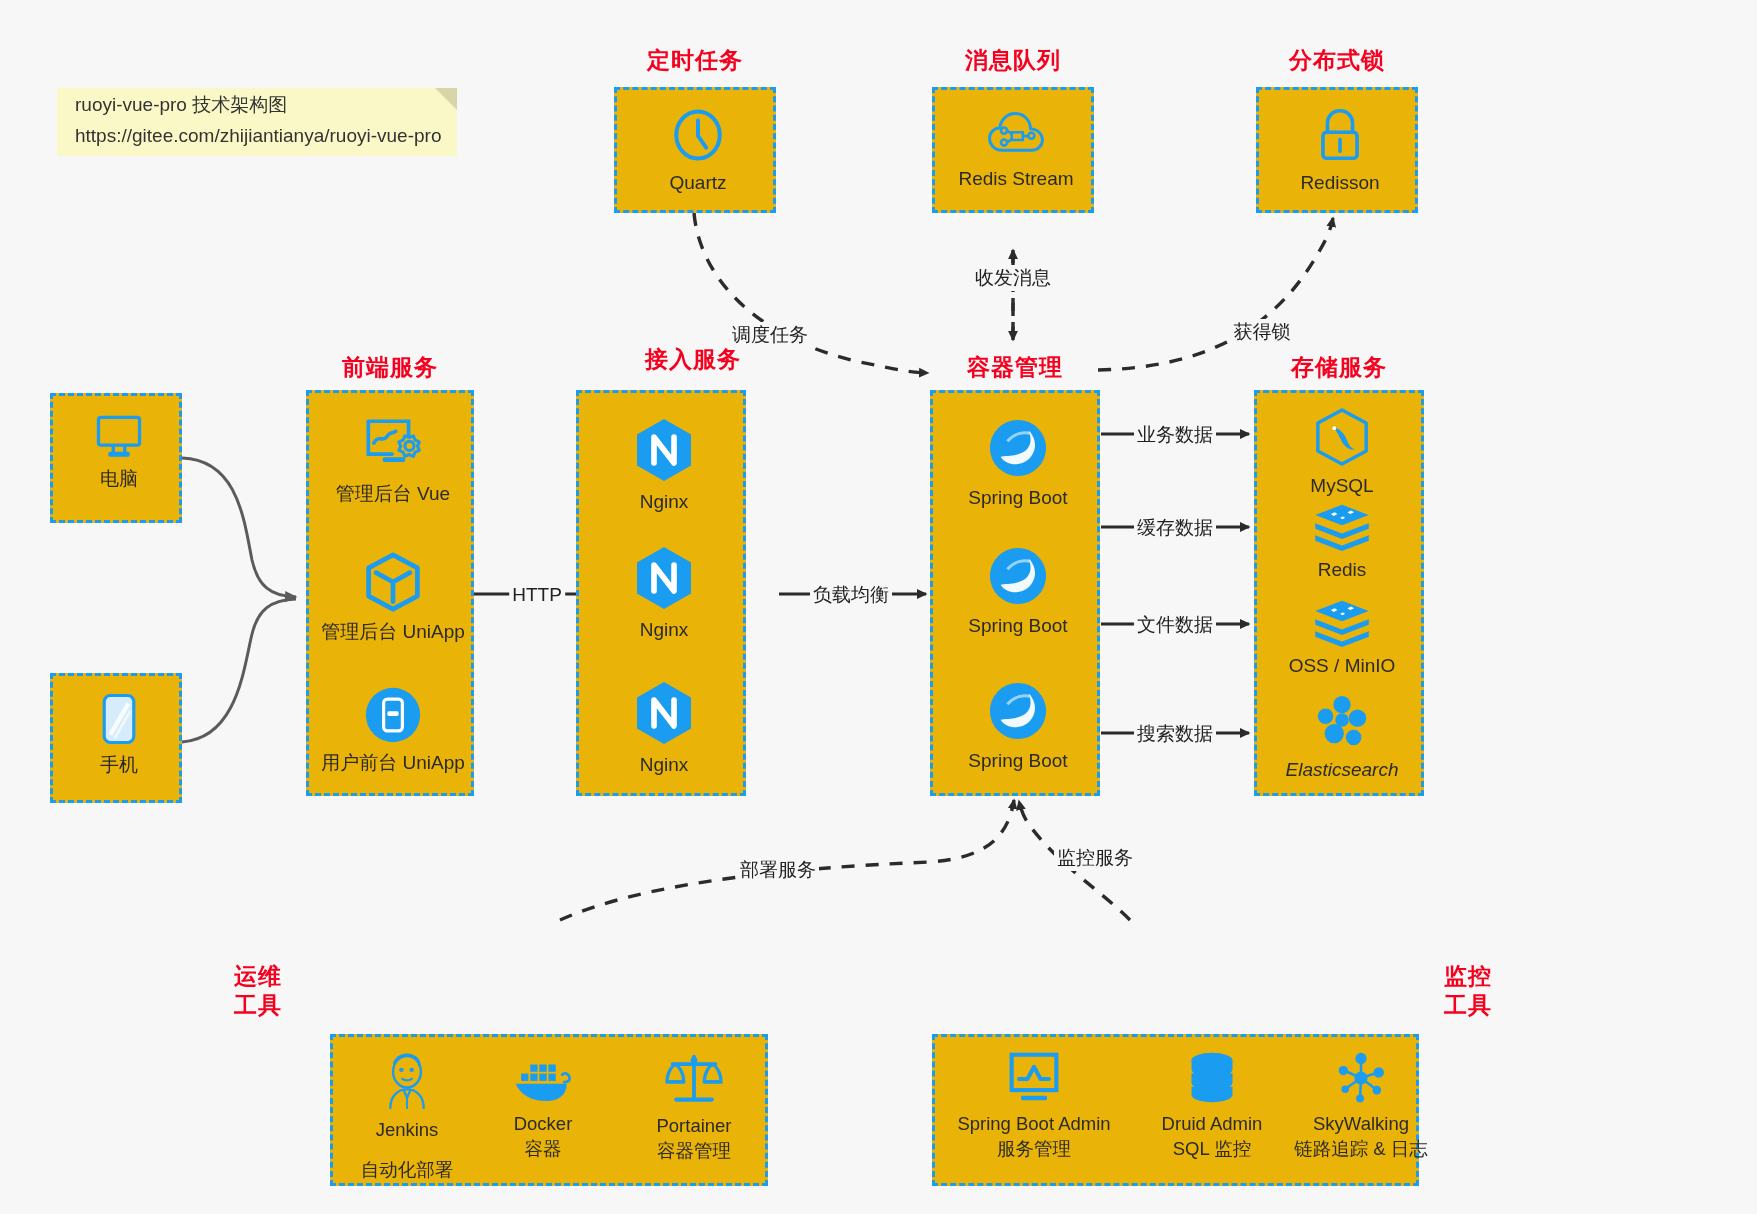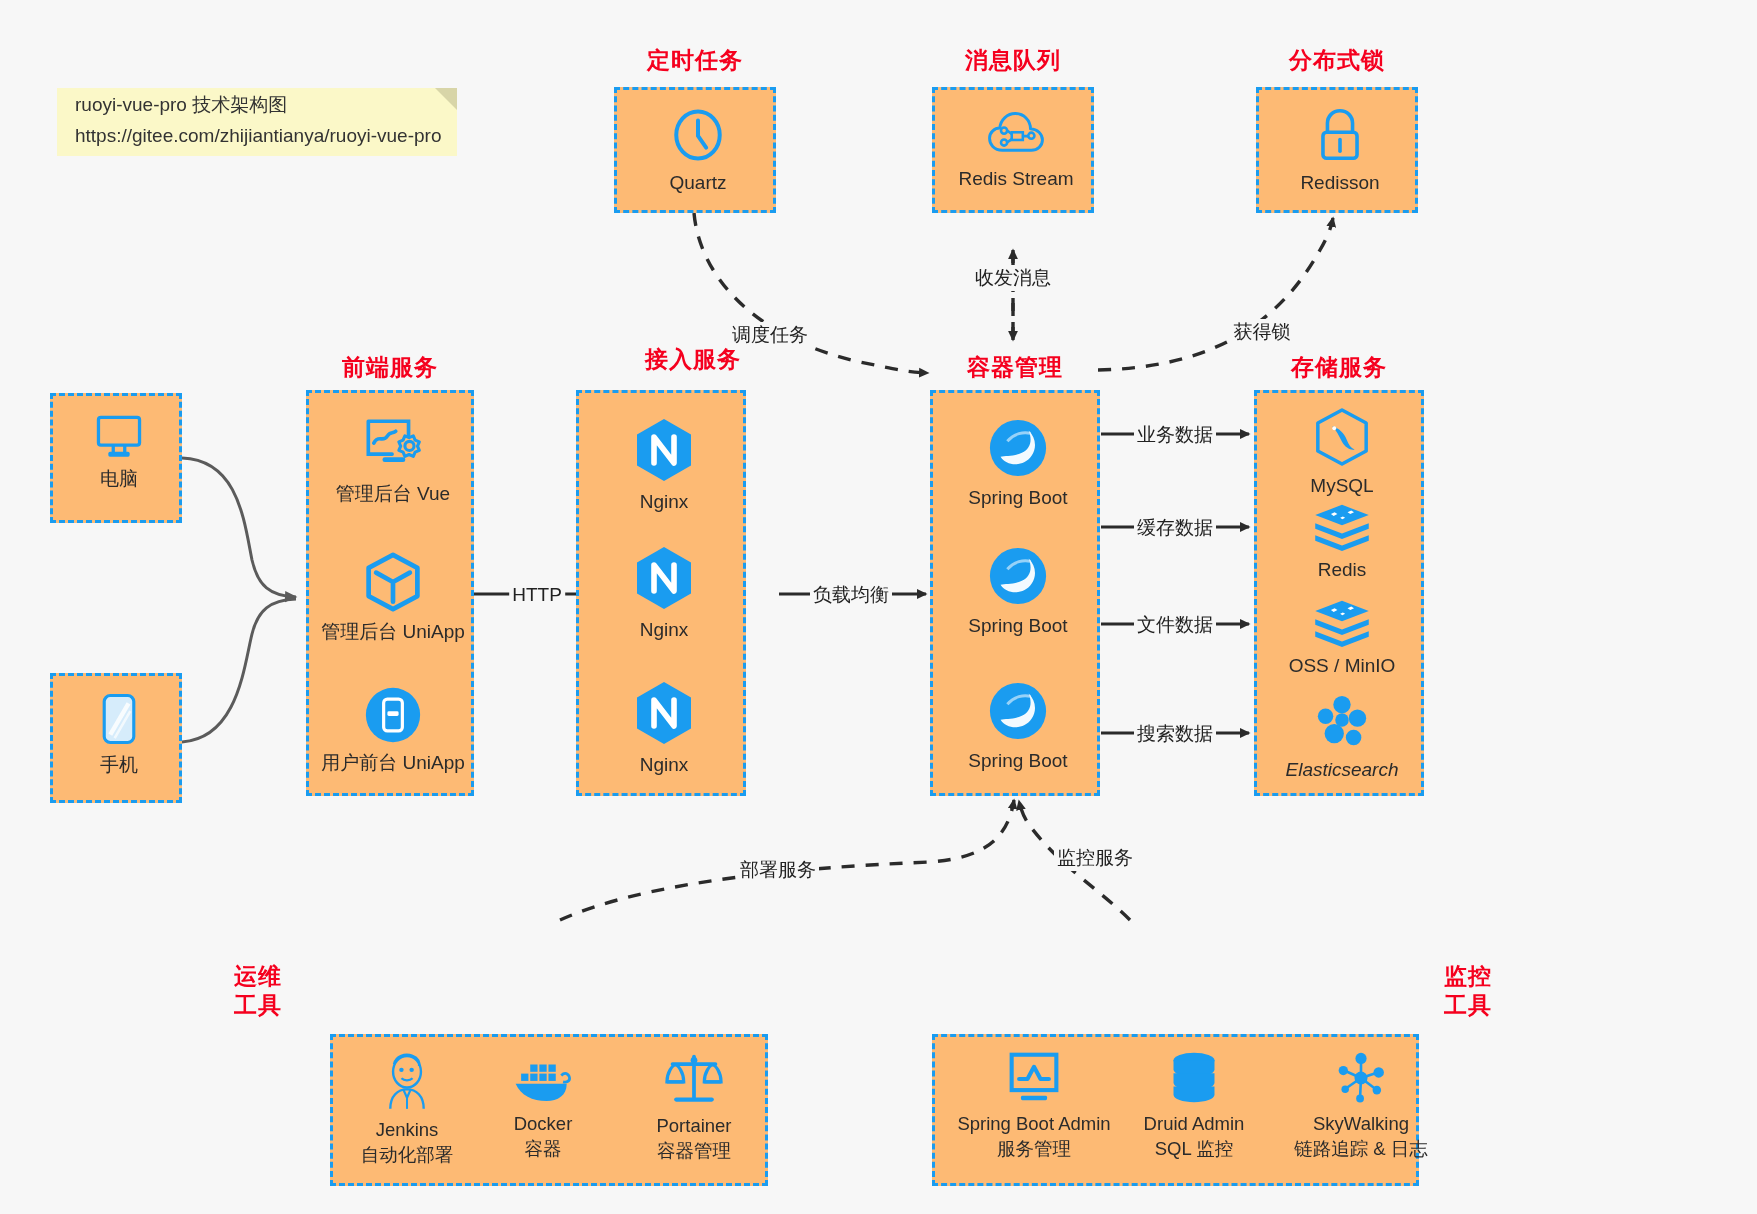--- a/index.html
+++ b/index.html
@@ -19,21 +19,21 @@
   }
   .svg-layer {
     position: absolute; left: 0; top: 0;
     width: 1757px; height: 1214px;
     pointer-events: none;
   }
   .node {
     position: absolute;
     box-sizing: border-box;
     border: 3px dashed #1a9cf0;
-    background: #fdba74;
+    background: #eab308;
   }
   .grp-title {
     position: absolute;
     color: #f5001e;
     font-weight: bold;
     font-size: 23px;
     letter-spacing: 1px;
     white-space: nowrap;
     text-align: center;
   }
@@ -372,21 +372,21 @@
           <path d="M14 14 C 16 5 26 2 34 5 C 40 7 42 12 41 16" fill="none" stroke="#1a9cf0" stroke-width="2.6"></path>
           <circle cx="22" cy="20" r="2.4" fill="#1a9cf0"></circle>
           <circle cx="33" cy="20" r="2.4" fill="#1a9cf0"></circle>
           <path d="M22 29 C 25 32 31 32 34 29" fill="none" stroke="#1a9cf0" stroke-width="2.4"></path>
           <path d="M10 62 C 10 48 18 41 28 41 C 38 41 46 48 46 62" fill="none" stroke="#1a9cf0" stroke-width="2.6"></path>
           <path d="M24 41 L28 50 L32 41" fill="none" stroke="#1a9cf0" stroke-width="2.4"></path>
           <path d="M28 50 L28 62" stroke="#1a9cf0" stroke-width="2.2"></path>
         </svg>
       </span>
       <span class="cap two">Jenkins</span>
-      <span class="cap two" style="margin-top:1px;">自动化部署</span>
+      <span class="cap two" style="margin-top:16px;">自动化部署</span>
     </div>
 
     <div class="cell" style="left:290px; top:14px; width:142px;">
       <span class="ico">
         <svg width="58" height="56" viewBox="0 0 62 60">
           <path d="M31 6 L31 50" stroke="#1a9cf0" stroke-width="4" stroke-linecap="round"></path>
           <path d="M8 14 L54 14" stroke="#1a9cf0" stroke-width="4" stroke-linecap="round"></path>
           <circle cx="31" cy="10" r="3.6" fill="#1a9cf0"></circle>
           <path d="M12 52 L50 52" stroke="#1a9cf0" stroke-width="4.6" stroke-linecap="round"></path>
           <path d="M2 33 C 2 23 8 15 11 15 C 14 15 20 23 20 33 Z" fill="none" stroke="#1a9cf0" stroke-width="3.4"></path>
@@ -425,21 +425,21 @@
         <svg width="56" height="54" viewBox="0 0 60 58">
           <rect x="6" y="4" width="48" height="38" fill="none" stroke="#1a9cf0" stroke-width="4.4"></rect>
           <path d="M14 30 L23 30 L30 17 L37 30 L46 30" fill="none" stroke="#1a9cf0" stroke-width="4.4" stroke-linejoin="round" stroke-linecap="round"></path>
           <rect x="16" y="48" width="28" height="5" rx="1.6" fill="#1a9cf0"></rect>
         </svg>
       </span>
       <span class="cap two">Spring Boot Admin</span>
       <span class="cap two" style="margin-top:1px;">服务管理</span>
     </div>
 
-    <div class="cell" style="left:180px; top:14px; width:158px;">
+    <div class="cell" style="left:198px; top:14px; width:158px;">
       <span class="ico">
         <svg width="54" height="54" viewBox="0 0 58 58">
           <ellipse cx="29" cy="10" rx="22" ry="8" fill="#1a9cf0"></ellipse>
           <path d="M7 10 L7 20 C 7 24.5 16.8 28 29 28 C 41.2 28 51 24.5 51 20 L51 10" fill="#1a9cf0"></path>
           <path d="M7 24 L7 34 C 7 38.5 16.8 42 29 42 C 41.2 42 51 38.5 51 34 L51 24" fill="#1a9cf0"></path>
           <path d="M7 38 L7 47 C 7 51.5 16.8 55 29 55 C 41.2 55 51 51.5 51 47 L51 38" fill="#1a9cf0"></path>
         </svg>
       </span>
       <span class="cap two">Druid Admin</span>
       <span class="cap two" style="margin-top:1px;">SQL 监控</span>

